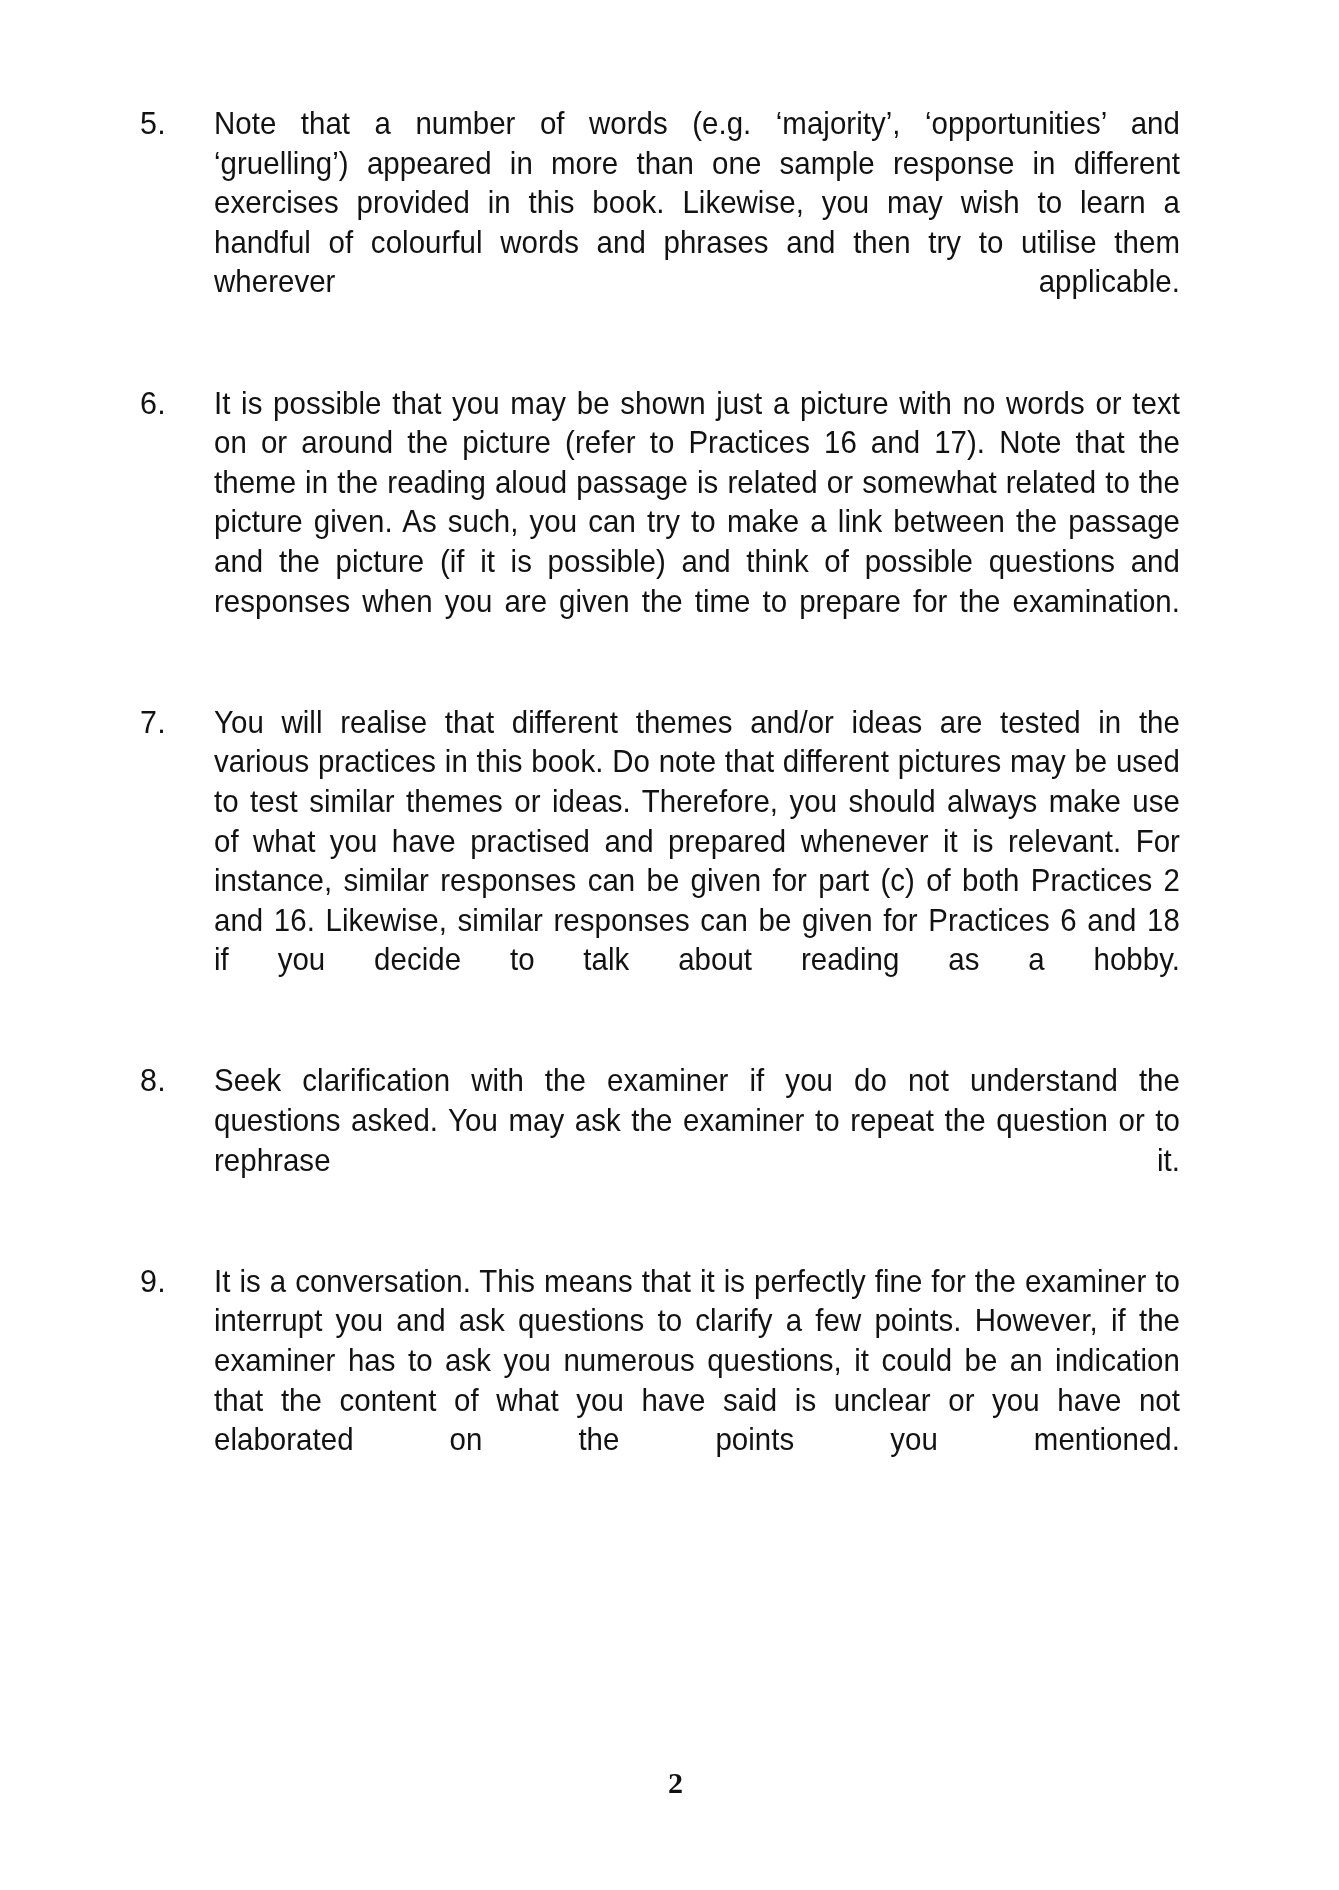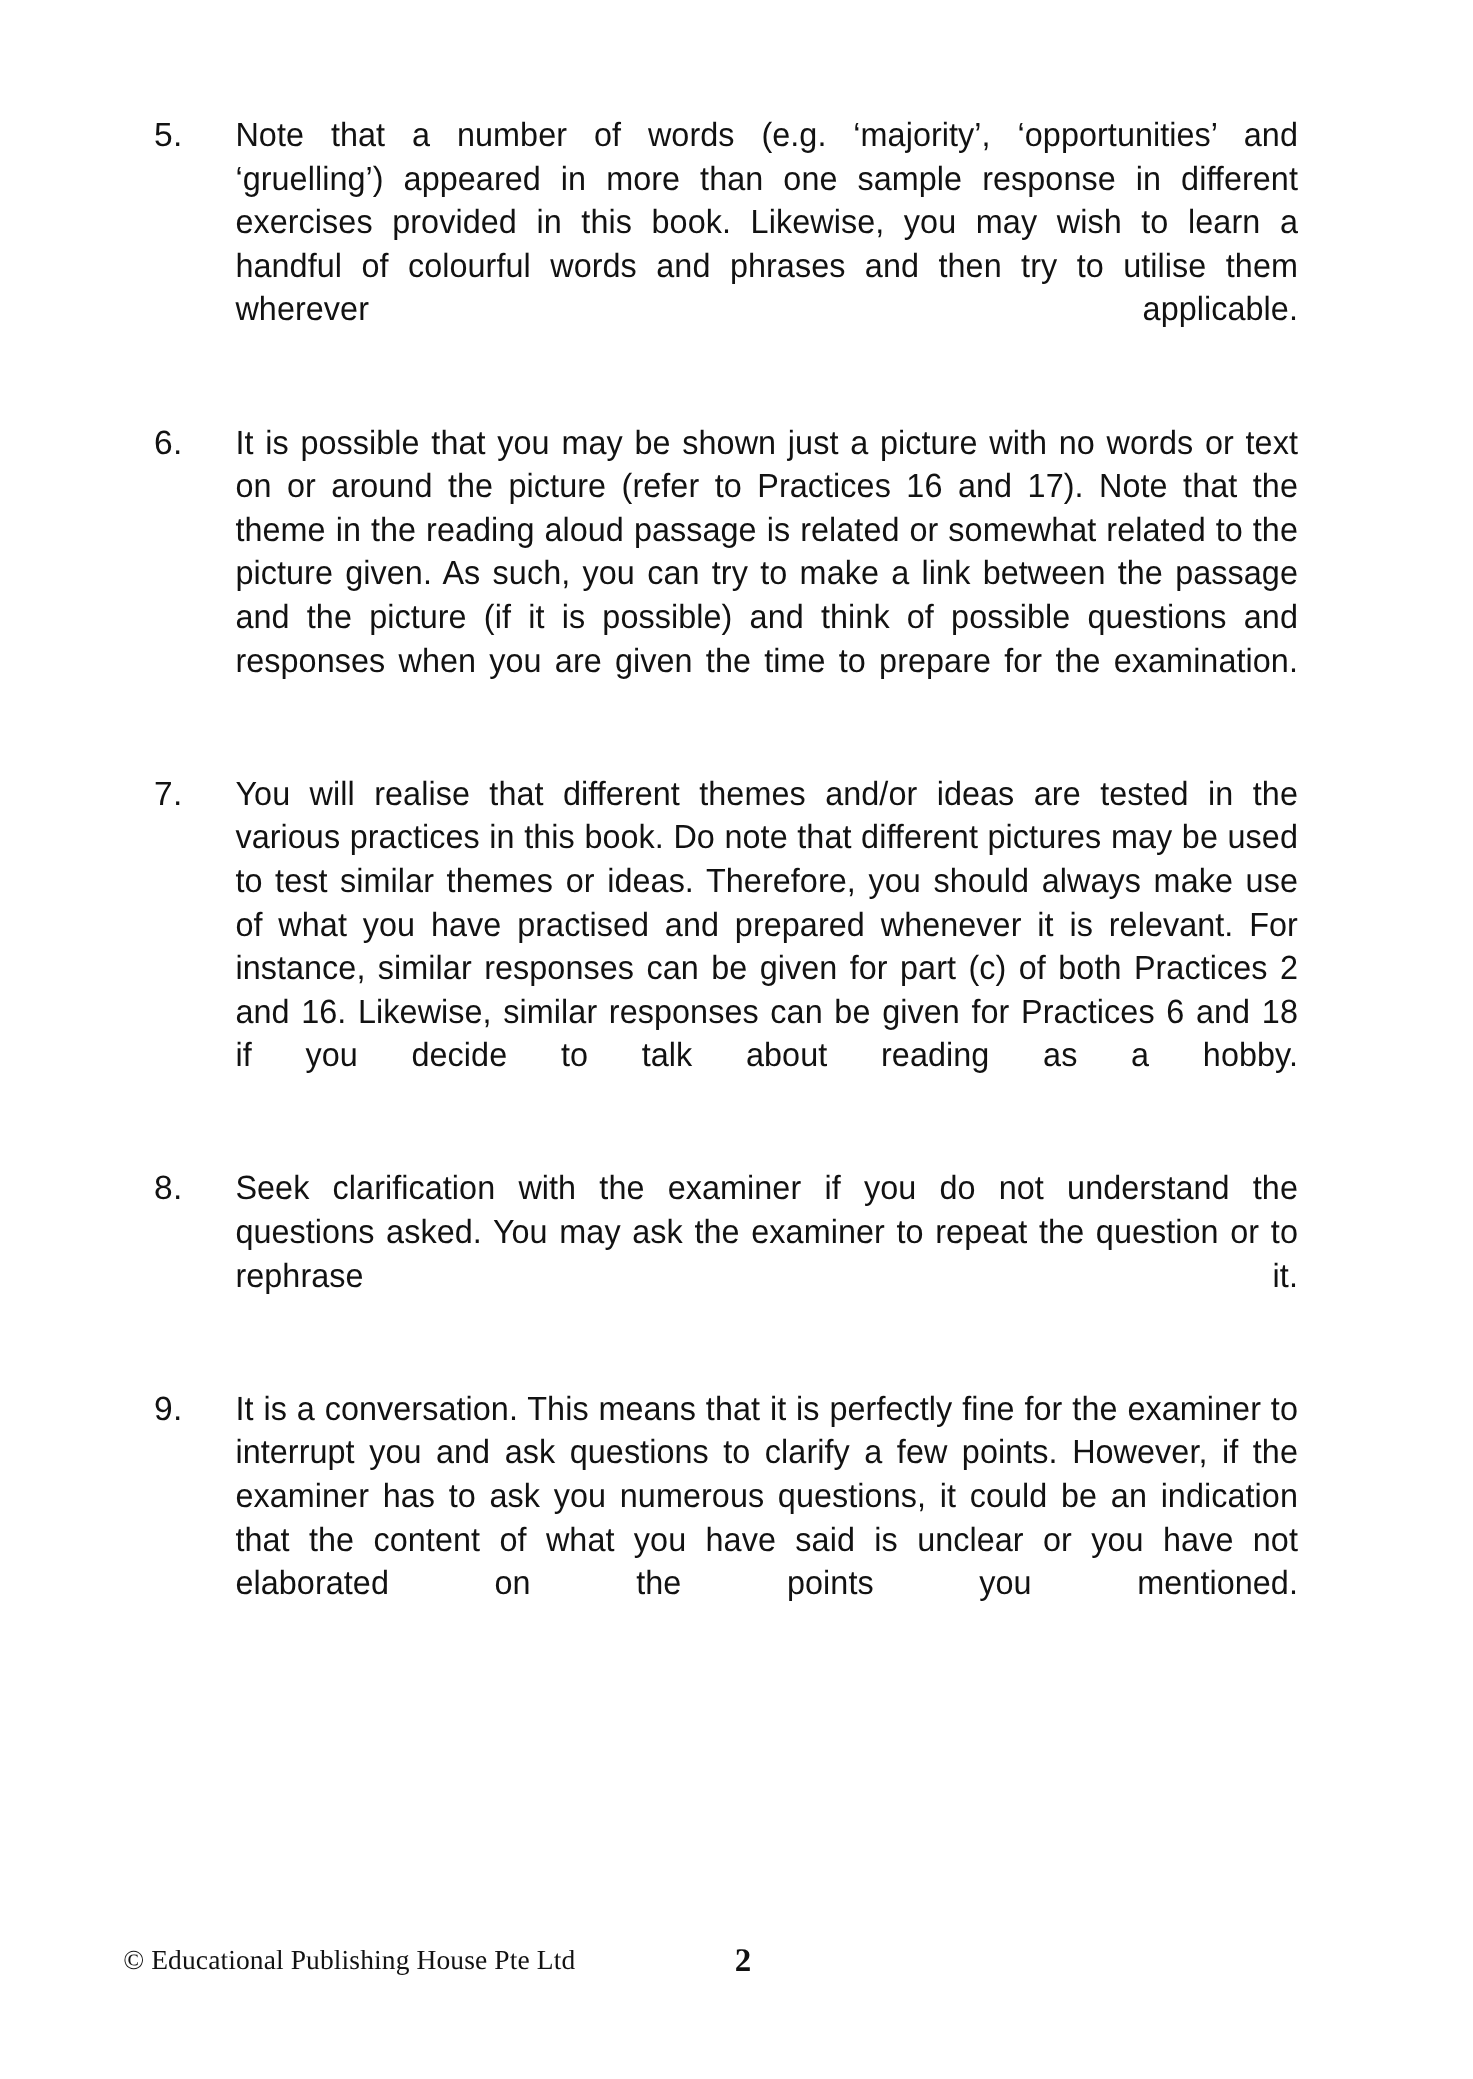--- a/index.html
+++ b/index.html
@@ -123,17 +123,16 @@
     </div>
 
     <div class="item">
       <div class="item-number">9.</div>
       <div class="item-body">It is a conversation. This means that it is perfectly fine for the examiner to interrupt you and ask questions to clarify a few points. However, if the examiner has to ask you numerous questions, it could be an indication that the content of what you have said is unclear or you have not elaborated on the points you mentioned.</div>
     </div>
 
   </div>
 
   <div class="footer">
-    <div class="footer-copyright">© Educational Publishing House Pte Ltd</div>
     <div class="footer-pagenum">2</div>
   </div>
 
 </div>
 
 </body></html>

